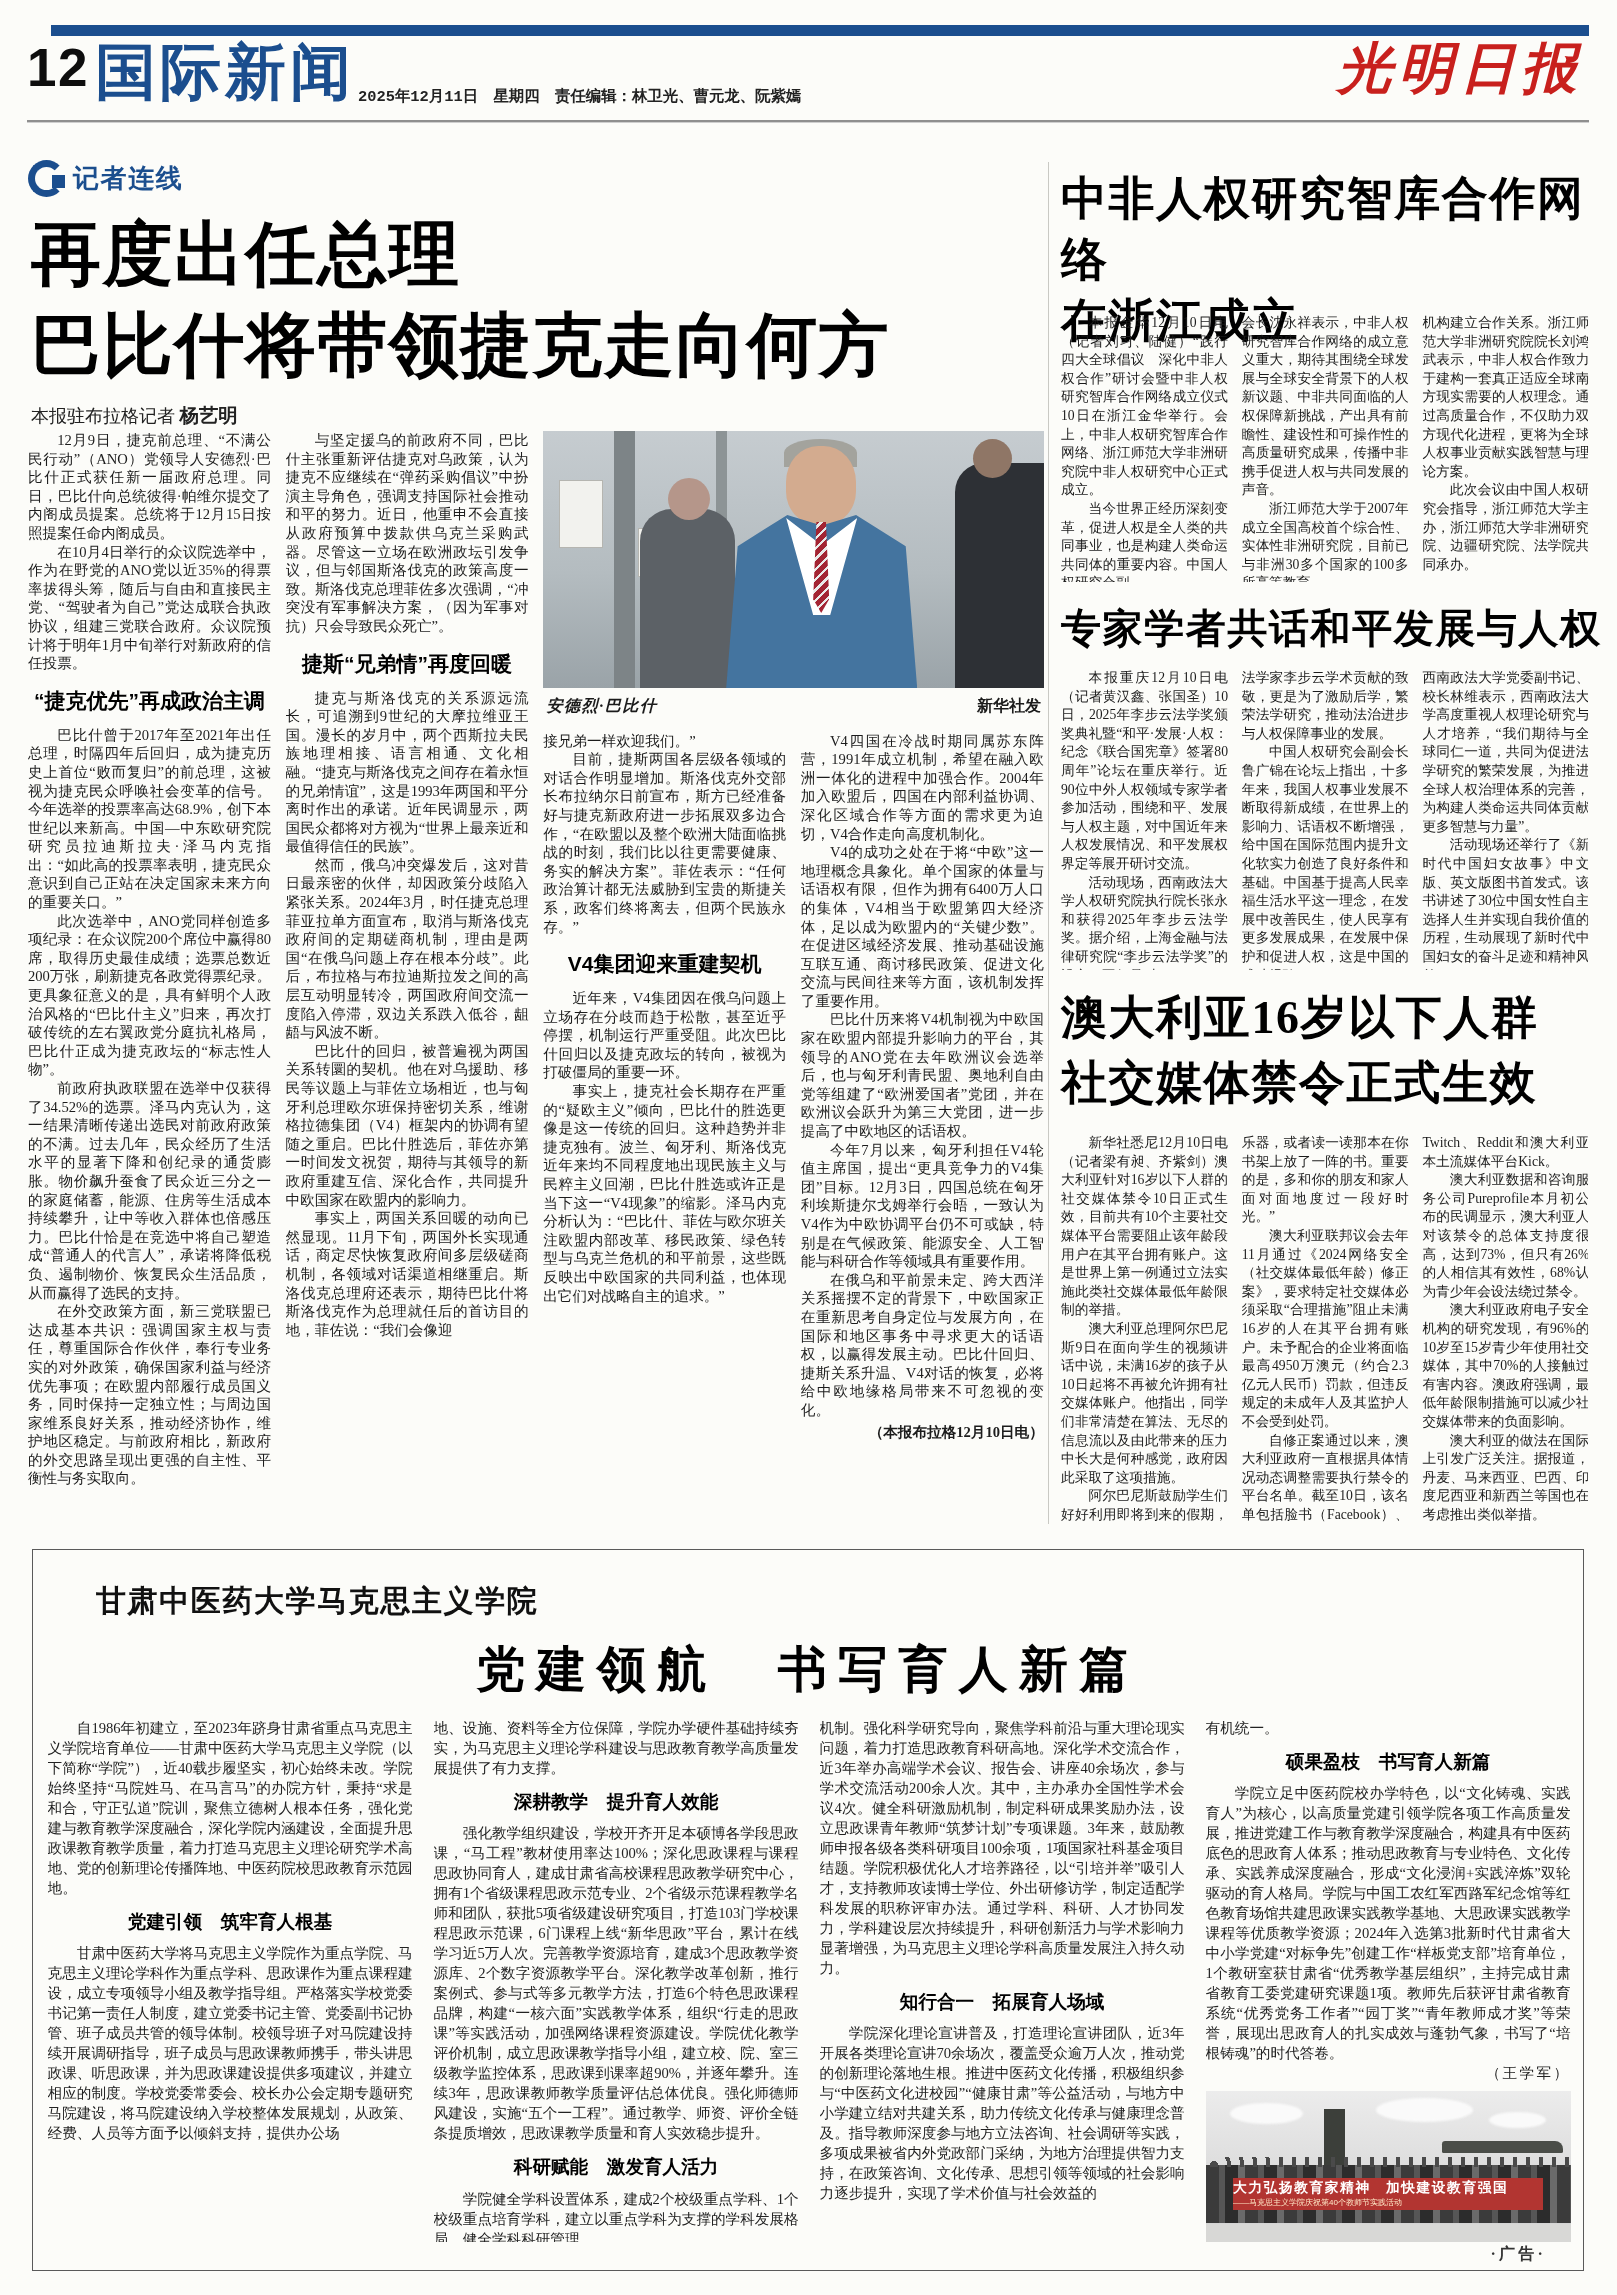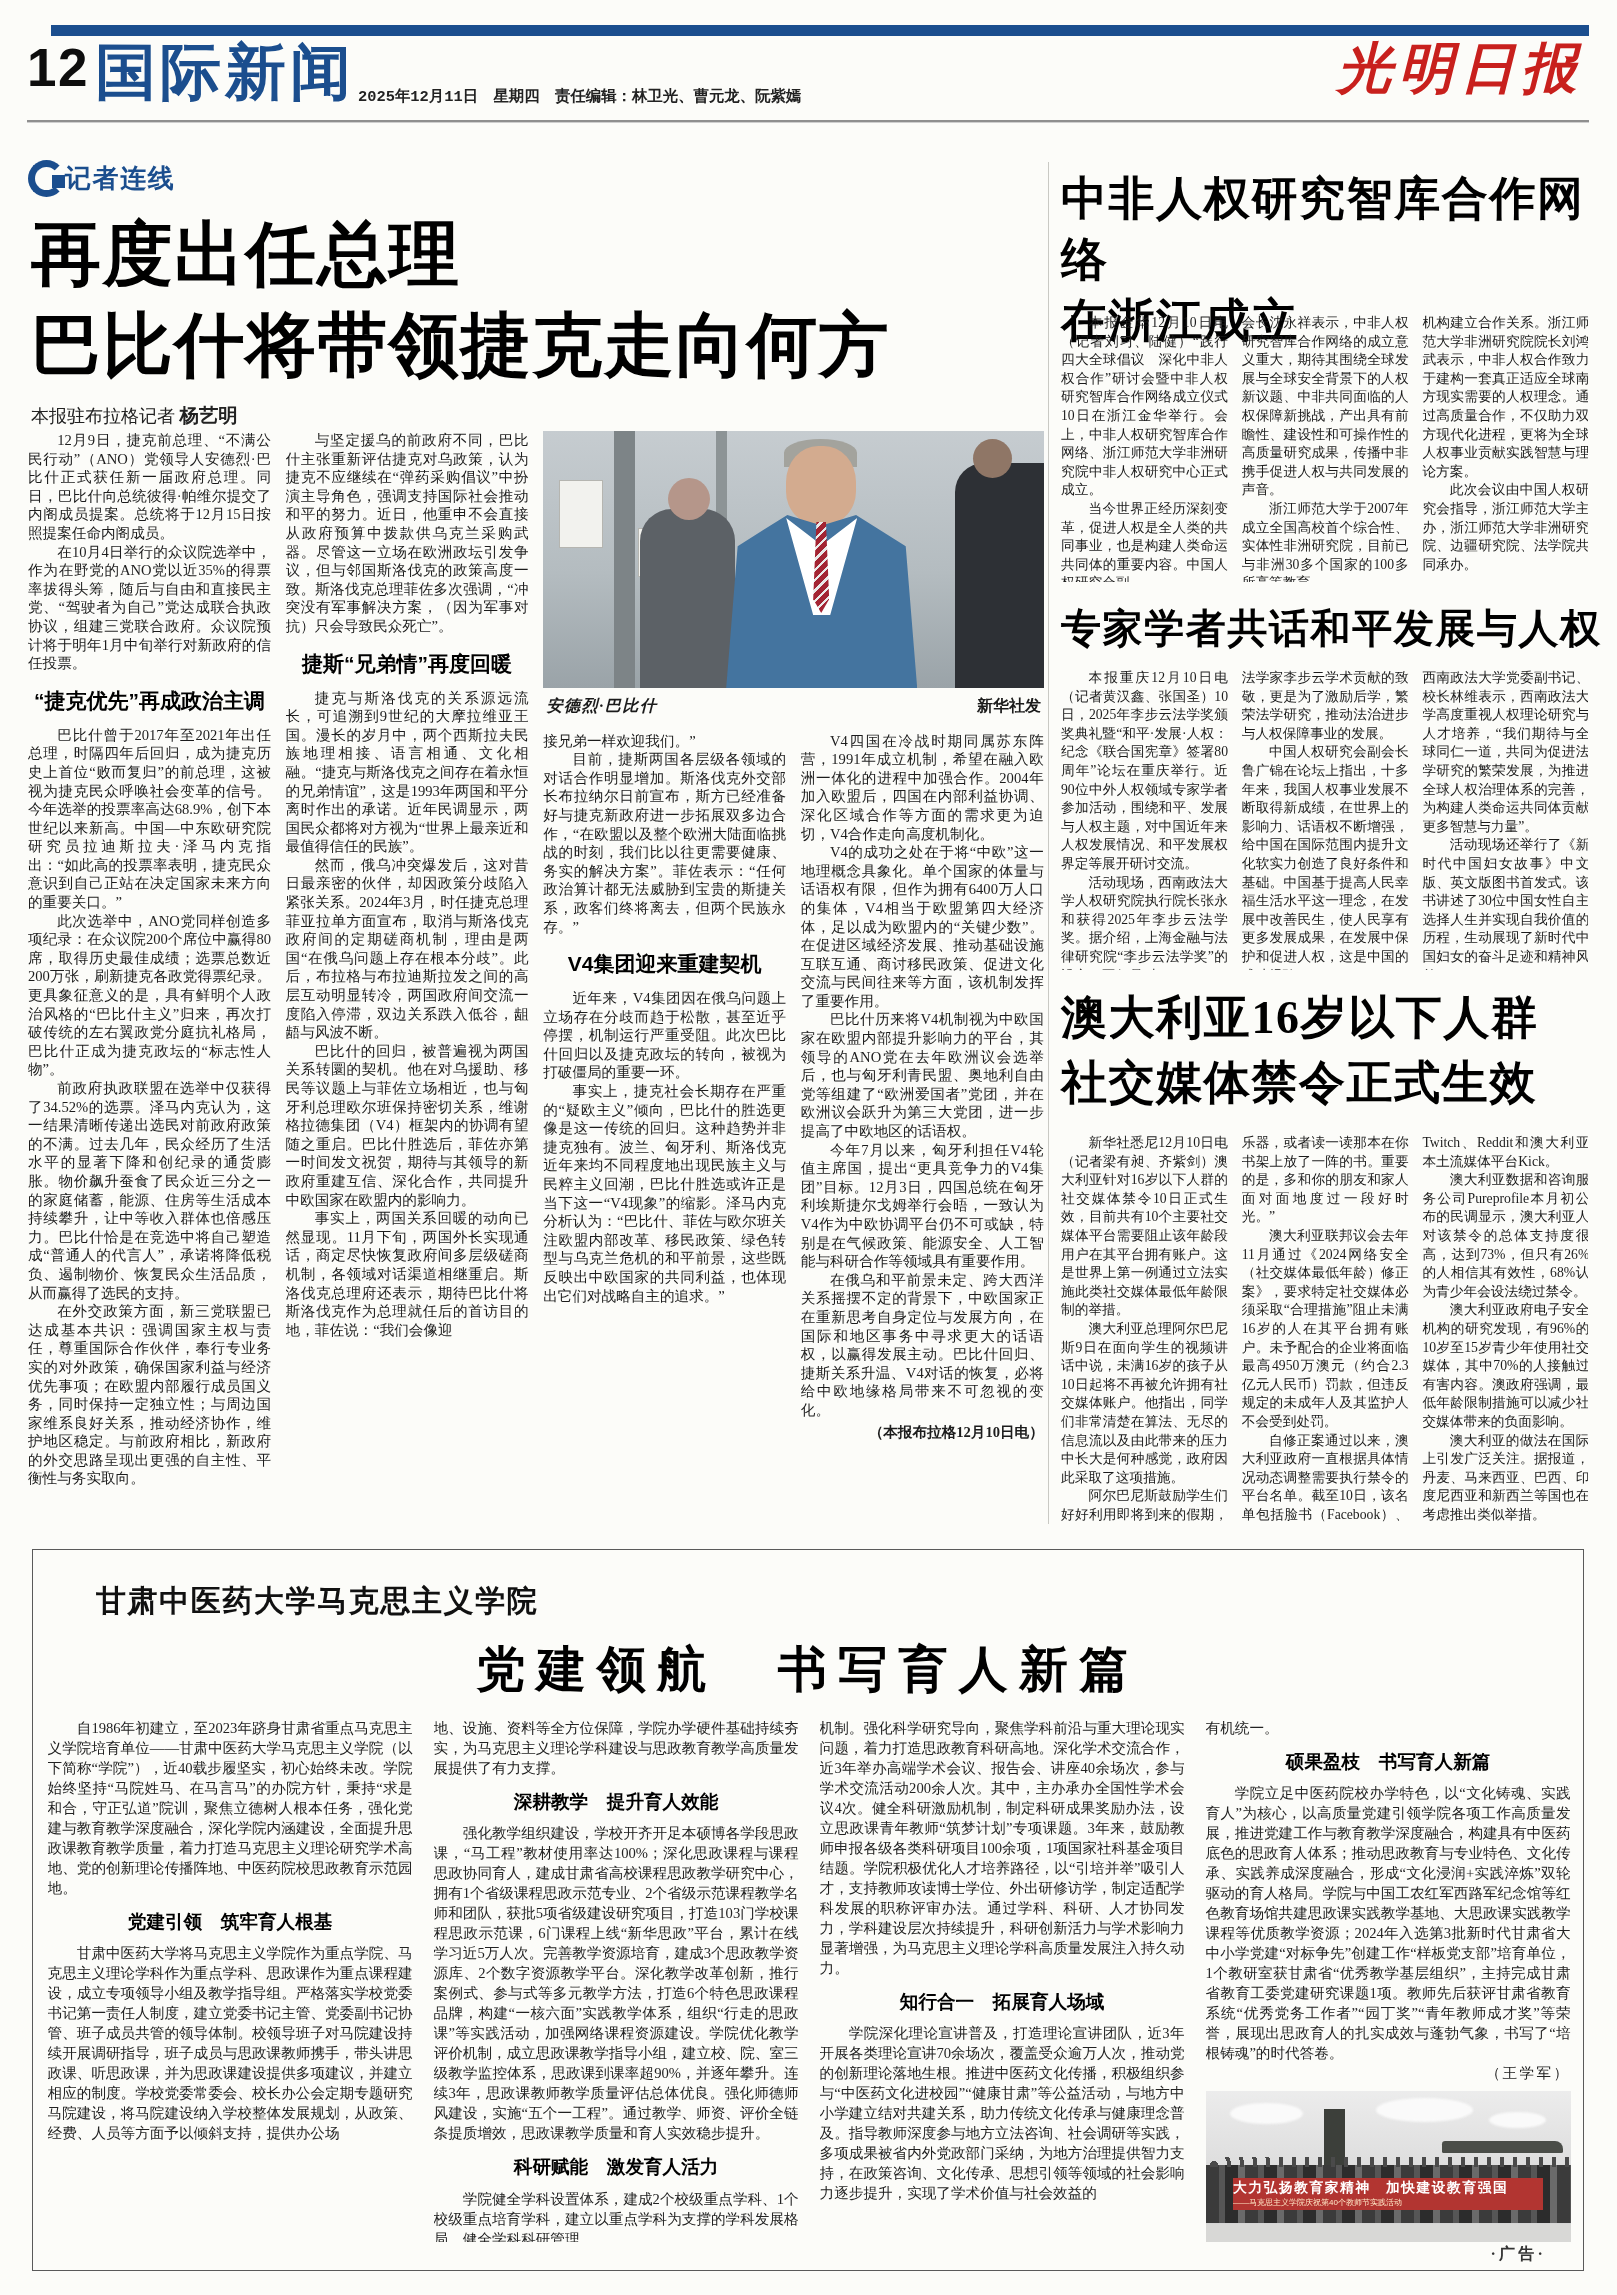--- a/index.html
+++ b/index.html
@@ -9,21 +9,21 @@
   }
   [data-name]{box-sizing:border-box;}
   
   .top-bar{position:absolute;left:51px;top:25px;width:1538px;height:11.3px;background:#1b4e8e;}
   .page-num{position:absolute;left:27px;top:37px;font-size:53px;font-weight:700;letter-spacing:1.6px;color:#0e0e0e;font-family:"Liberation Sans",sans-serif;}
   .section-title{position:absolute;left:95px;top:32px;font-size:61px;font-weight:900;color:#1b4e8e;letter-spacing:4px;font-family:"Liberation Serif",serif;}
   .date-line{position:absolute;left:358px;top:86px;font-size:15.4px;font-weight:700;color:#222;font-family:Liberation Mono, monospace;}
   .masthead{position:absolute;right:34px;top:32px;font-size:55px;font-weight:700;font-style:italic;color:#c8201d;font-family:"Liberation Serif",serif;letter-spacing:6.5px;}
   .header-rule{position:absolute;left:27px;top:120px;width:1562px;height:2.4px;border-top:2.4px solid #8f8f8f;border-bottom:0.8px solid #cfcfcf;}
   
-  .badge{position:absolute;left:28px;top:160px;display:flex;align-items:center;gap:0;}
+  .badge{position:absolute;left:28px;top:160px;display:flex;align-items:center;gap:8px;}
   .badge .g-icon{width:37px;height:37px;border-radius:50%;border:7.3px solid #1b4e8e;border-right-color:transparent;position:relative;}
   .badge .g-icon::after{content:"";position:absolute;right:-6.5px;bottom:1.6px;width:13px;height:13px;background:#1b4e8e;}
   .badge .badge-label{font-size:26px;font-weight:900;color:#1b4e8e;font-family:"Liberation Sans",sans-serif;letter-spacing:1.6px;}
   .lead-h1{position:absolute;left:31px;top:209px;font-size:70px;line-height:91px;font-weight:900;color:#000;letter-spacing:1.6px;}
   .lead-byline{position:absolute;left:31px;top:402px;font-size:18px;color:#222;}
   .lead-byline b{font-size:19.4px;}
   .article-cols{position:absolute;left:28px;top:431px;width:1016px;height:1095px;display:flex;gap:14.6px;overflow:hidden;}
   .ncol{width:243px;flex:0 0 243px;font-size:14.6px;line-height:18.6px;text-align:justify;color:#1c1c1c;overflow:hidden;}
   .photo-group{width:501px;flex:0 0 501px;}
   .sub-cols{display:flex;gap:14.6px;margin-top:4.9px;}

